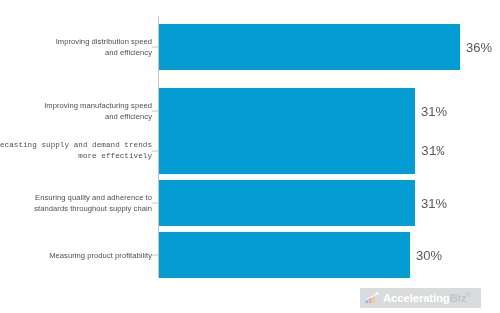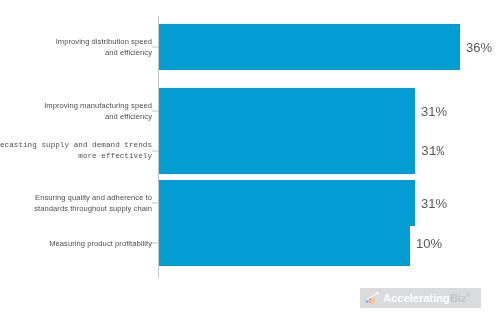--- a/index.html
+++ b/index.html
@@ -142,25 +142,25 @@
     </div>
 
     <div class="row" style="top:180px;">
       <div class="cat-label">Ensuring quality and adherence to
 standards throughout supply chain</div>
       <div class="tick"></div>
       <div class="bar" style="width:256px;"></div>
       <div class="bar-value" style="left:421px;">31%</div>
     </div>
 
-    <div class="row" style="top:220px;">
+    <div class="row" style="top:232px;">
       <div class="cat-label">Measuring product profitability</div>
       <div class="tick"></div>
       <div class="bar" style="width:251px;"></div>
-      <div class="bar-value" style="left:416px;">10%</div>
+      <div class="bar-value" style="left:416px;">30%</div>
     </div>
 
   </div>
 
   <div class="watermark">
     <svg class="wm-icon" viewBox="0 0 14 12">
       <rect x="0.5" y="7" width="2.6" height="4" fill="#8fb8dd"></rect>
       <rect x="3.8" y="5" width="2.6" height="6" fill="#e8a6b4"></rect>
       <rect x="7.1" y="3" width="2.6" height="8" fill="#f0d08a"></rect>
       <path d="M1 8 L5 5.4 L9 3.4 L13 0.8" stroke="#ffffff" stroke-width="1.1" fill="none" stroke-linecap="round" stroke-linejoin="round"></path>

